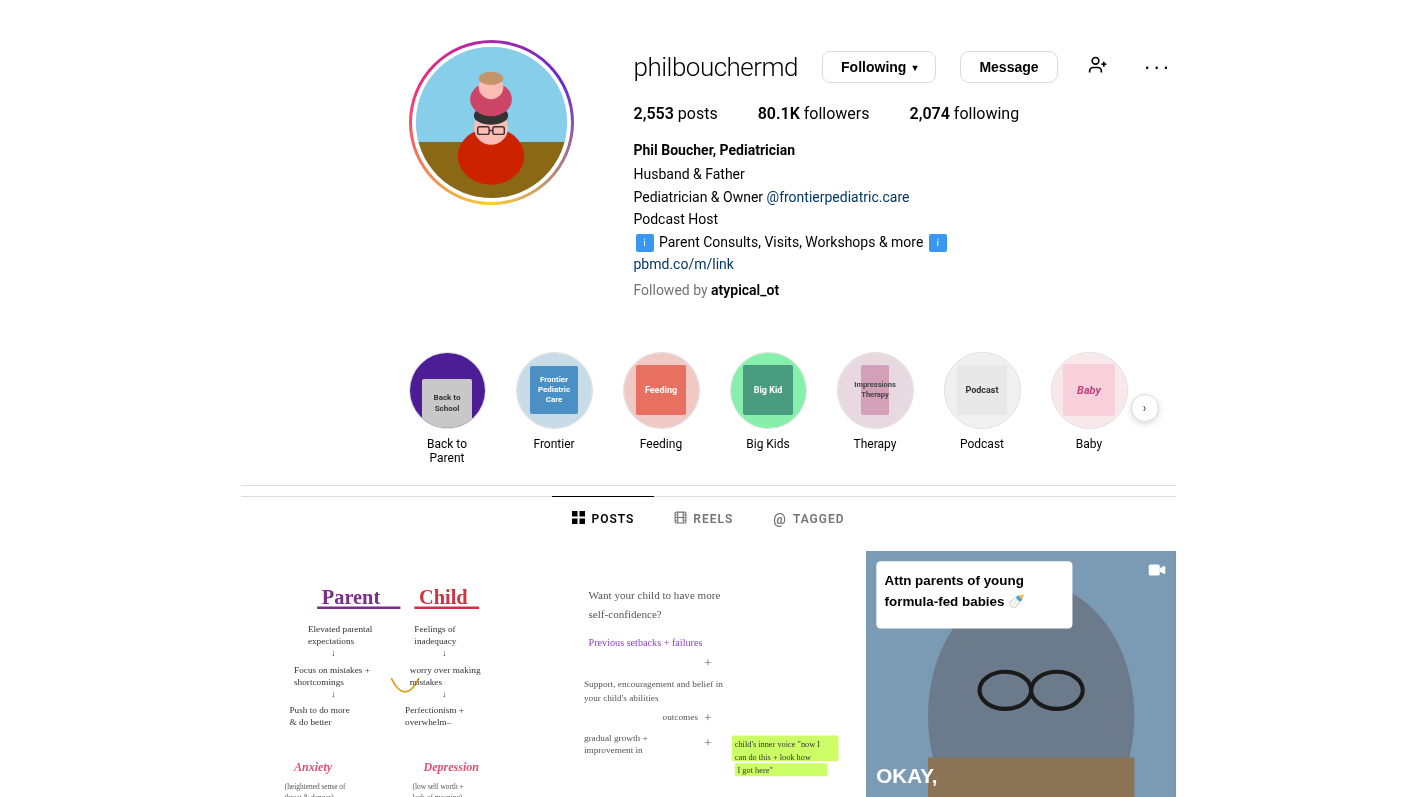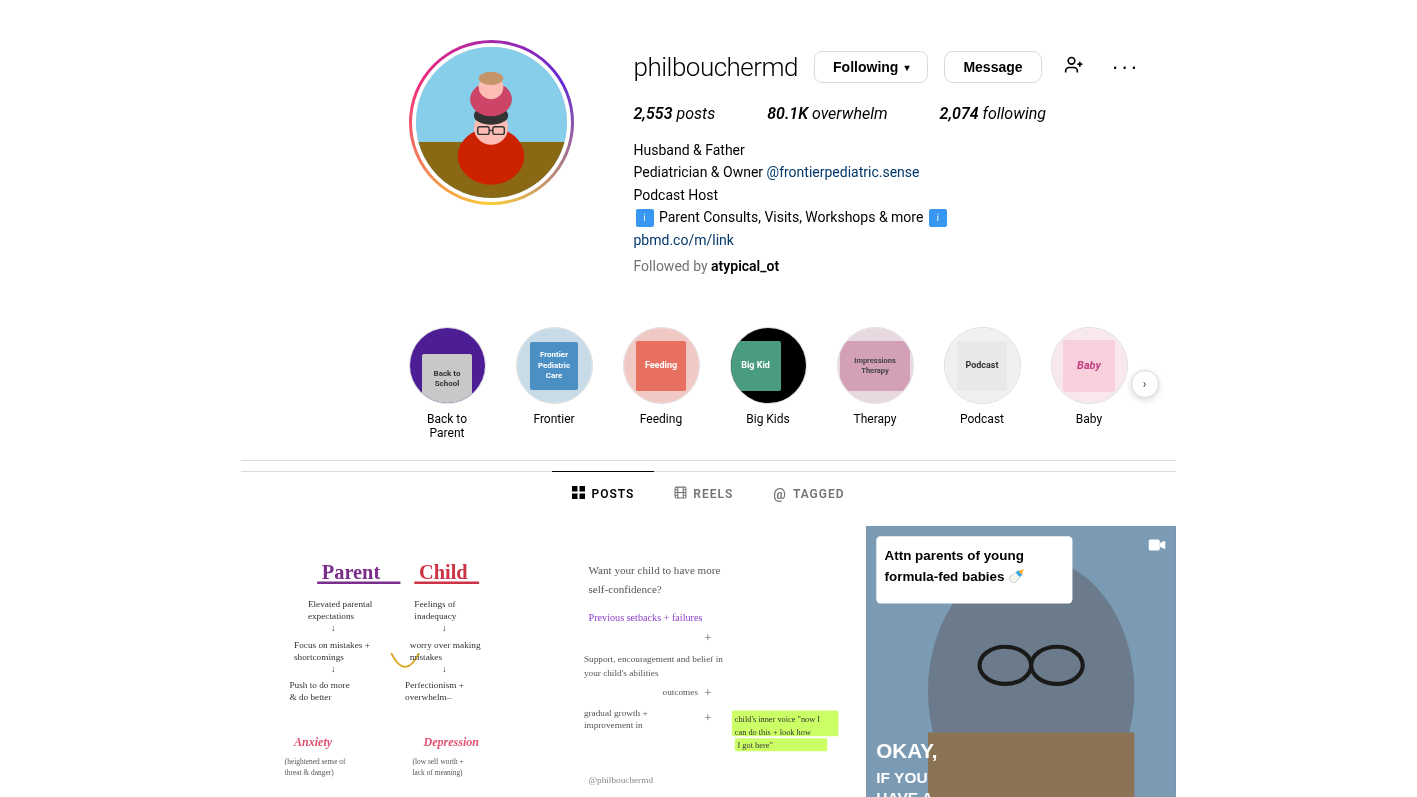--- a/index.html
+++ b/index.html
@@ -48,21 +48,21 @@
     }
 
     .profile-info {
       flex: 1;
       padding-top: 10px;
     }
 
     .profile-header-row {
       display: flex;
       align-items: center;
-      gap: 16px;
+      gap: 24px;
       margin-bottom: 20px;
     }
 
     .username {
       font-size: 26px;
       font-weight: 300;
       letter-spacing: -0.5px;
     }
 
     .btn {
@@ -104,23 +104,22 @@
       border: none;
       font-size: 22px;
       cursor: pointer;
       letter-spacing: 2px;
       color: #000;
       padding: 4px 6px;
     }
 
     .stats-row {
       display: flex;
-      gap: 52px;
+      gap: 40px;
       margin-bottom: 16px;
-      font-style: italic;
     }
 
     .stat-item {
       font-size: 16px;
     }
 
     .stat-item strong {
       font-weight: 600;
     }
 
@@ -357,32 +356,33 @@
       </button>
     </div>
 
     <div class="stats-row">
       <div class="stat-item">
         <strong>2,553</strong>
         <span>posts</span>
       </div>
       <div class="stat-item">
         <strong>80.1K</strong>
-        <span>overwhelm</span>
+        <span>followers</span>
       </div>
       <div class="stat-item">
         <strong>2,074</strong>
         <span>following</span>
       </div>
     </div>
 
     <div class="bio-section">
+      <div class="bio-name">Phil Boucher, Pediatrician</div>
       <div>Husband &amp; Father</div>
       <div>
-        Pediatrician &amp; Owner <a class="bio-link" href="#">@frontierpediatric.sense</a>
+        Pediatrician &amp; Owner <a class="bio-link" href="#">@frontierpediatric.care</a>
       </div>
       <div>Podcast Host</div>
       <div>
         <span class="emoji-icon">ℹ</span>
         <span>Parent Consults, Visits, Workshops &amp; more</span>
         <span class="emoji-icon">ℹ</span>
       </div>
       <div>
         <a class="bio-link" href="#">pbmd.co/m/link</a>
       </div>
@@ -424,33 +424,33 @@
         <div class="note-card" style="background:#e87060;color:#fff;font-size:9px;font-weight:700;text-align:center;width:50px;height:50px;">
           Feeding
         </div>
       </div>
     </div>
     <span class="highlight-label">Feeding</span>
   </div>
 
   <div class="highlight-item">
     <div class="highlight-circle">
-      <div style="width:77px;height:77px;background:#000000;display:flex;align-items:center;justify-content:flex-start;">
+      <div style="width:77px;height:77px;background:#86efac;display:flex;align-items:center;justify-content:center;">
         <div class="note-card" style="background:#4a9c80;color:#fff;font-size:9px;font-weight:700;text-align:center;width:50px;height:50px;">
           Big Kid
         </div>
       </div>
     </div>
     <span class="highlight-label">Big Kids</span>
   </div>
 
   <div class="highlight-item">
     <div class="highlight-circle">
       <div style="width:77px;height:77px;background:#e8d8e0;display:flex;align-items:center;justify-content:center;">
-        <div class="note-card" style="background:#d4a0b8;color:#444;font-size:7.5px;font-weight:700;text-align:center;width:70px;height:50px;line-height:1.3;">
+        <div class="note-card" style="background:#d4a0b8;color:#444;font-size:7.5px;font-weight:700;text-align:center;width:28px;height:50px;line-height:1.3;">
           Impressions<br>Therapy
         </div>
       </div>
     </div>
     <span class="highlight-label">Therapy</span>
   </div>
 
   <div class="highlight-item">
     <div class="highlight-circle">
       <div style="width:77px;height:77px;background:#f0f0f0;display:flex;align-items:center;justify-content:center;">

